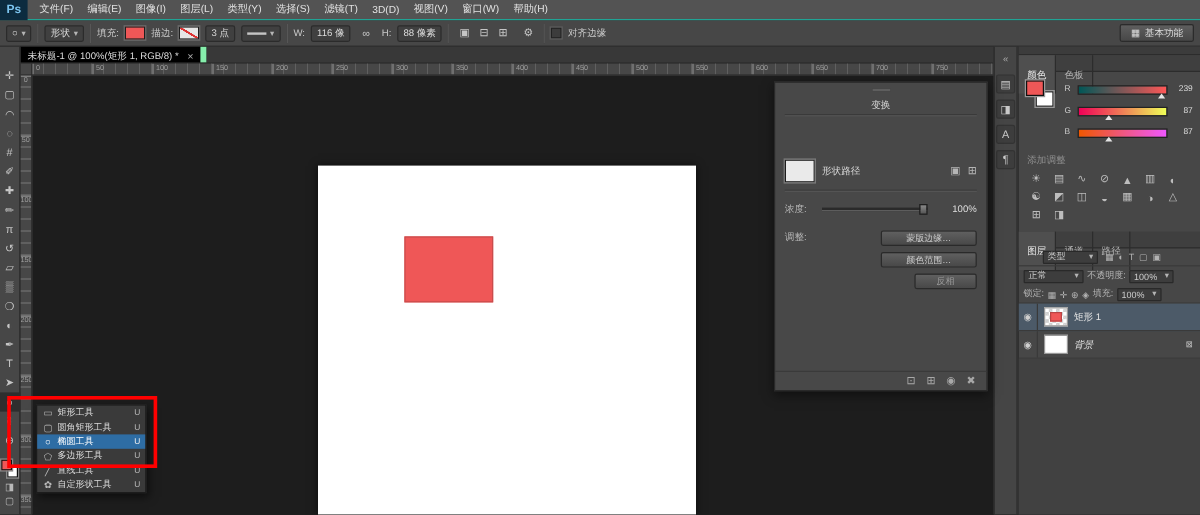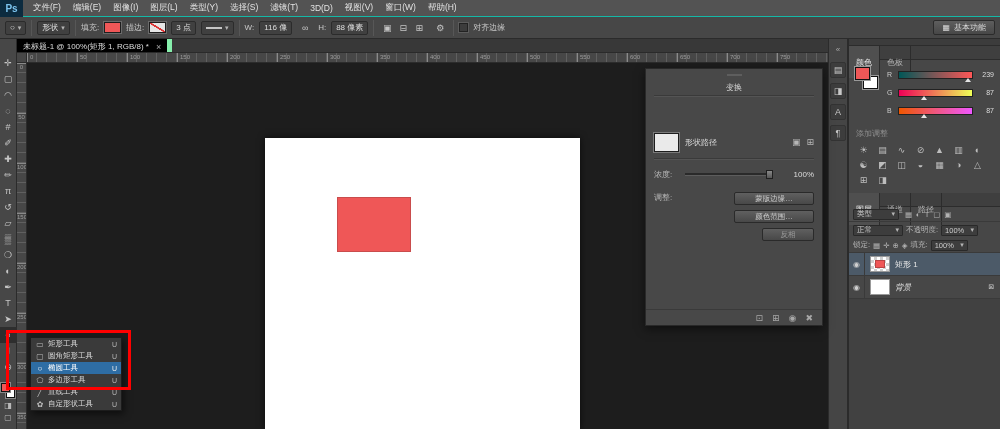--- a/index.html
+++ b/index.html
@@ -113,21 +113,21 @@
   .ch-track.g { background:linear-gradient(to right,#ef0057,#efff57); }
   .ch-track.b { background:linear-gradient(to right,#ef5700,#ef57ff); }
   .ch-handle { position:absolute; top:6px; width:0; height:0; border-left:3px solid transparent; border-right:3px solid transparent; border-bottom:4px solid #e5e5e5; transform:translateX(-3px); }
   .ch-val { width:17px; text-align:right; font-size:7px; color:#ddd; }
 
   .adj-body { height:69px; flex:0 0 69px; padding:3px 5px; }
   .adj-hint { font-size:8px; color:#8f8f8f; margin:1px 0 3px 2px; }
   .adj-grid { display:flex; flex-wrap:wrap; }
   .adj-icon { width:19px; height:15px; display:flex; align-items:center; justify-content:center; color:#bdbdbd; font-size:9px; }
 
-  .lay-filter { height:15px; flex:0 0 15px; display:flex; align-items:center; gap:3px; padding:0 4px; border-bottom:1px solid #3a3a3a; }
+  .lay-filter { height:15px; flex:0 0 15px; display:flex; align-items:center; gap:3px; padding:0 20px; border-bottom:1px solid #3a3a3a; }
   .mini-dd { height:11px; background:#3d3d3d; border:1px solid #292929; border-radius:1px; display:flex; align-items:center; justify-content:space-between; gap:2px; padding:0 3px; font-size:7.5px; color:#cccccc; white-space:nowrap; }
   .w44 { width:46px; } .w50 { width:50px; } .w38 { width:37px; }
   .lf-icons { display:flex; gap:4px; margin-left:3px; color:#b2b2b2; font-size:7.5px; }
   .lay-blend { height:16px; flex:0 0 16px; display:flex; align-items:center; gap:3px; padding:0 4px; }
   .tiny-label { font-size:7.5px; color:#b5b5b5; white-space:nowrap; }
   .lay-lock { height:15px; flex:0 0 15px; display:flex; align-items:center; gap:3px; padding:0 4px; border-bottom:1px solid #3a3a3a; }
   .lock-icons { display:flex; gap:3px; color:#b2b2b2; font-size:7.5px; }
   .layer-row { height:23px; flex:0 0 23px; display:flex; align-items:center; border-bottom:1px solid #3a3a3a; }
   .layer-row.selected { background:#4c5a68; }
   .l-eye { width:16px; height:100%; border-right:1px solid #3a3a3a; display:flex; align-items:center; justify-content:center; color:#cfcfcf; font-size:8px; }

